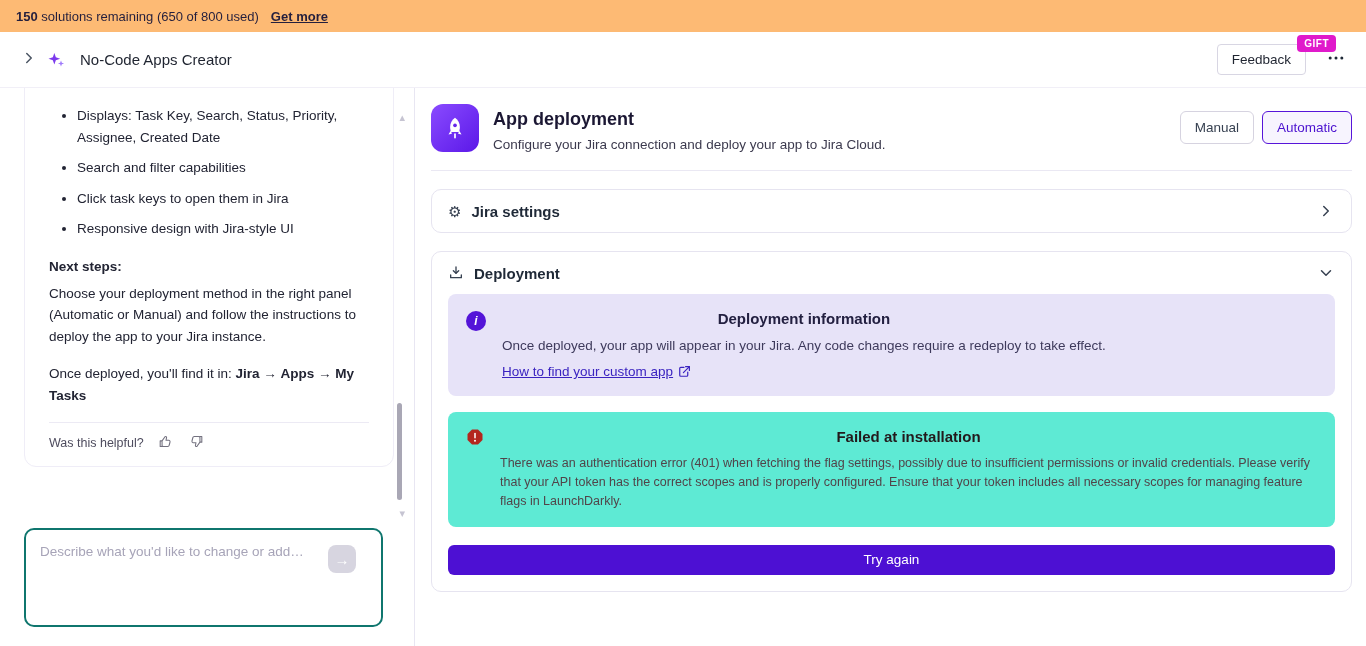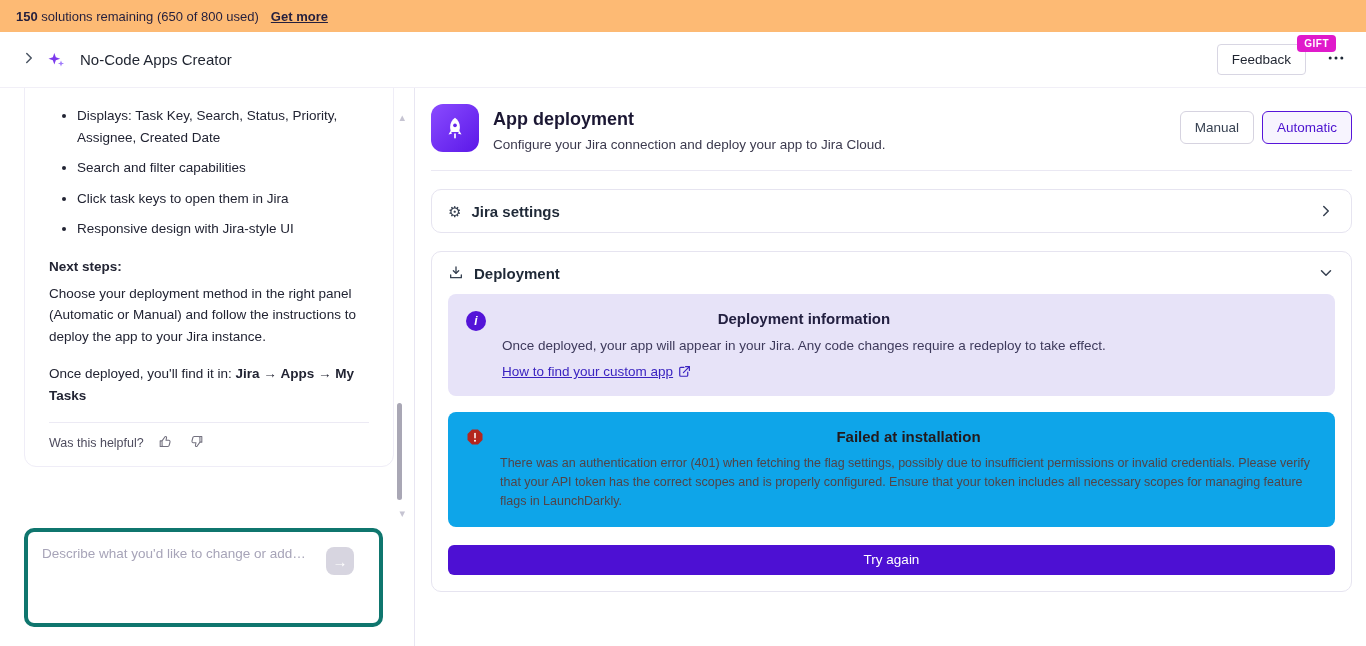--- a/index.html
+++ b/index.html
@@ -63,21 +63,21 @@
   .scroll-up, .scroll-down { position:absolute; right:9px; color:#C6C4D2; font-size:11px; line-height:1; cursor:pointer; }
   .scroll-up { top:24px; }
   .scroll-down { top:420px; }
   .scroll-thumb {
     position:absolute; right:12px; top:315px; width:5px; height:97px;
     background:#A9A7B5; border-radius:3px; cursor:grab;
   }
 
   .composer {
     position:absolute; left:24px; bottom:19px; width:359px; height:99px;
-    border:4px solid #0f766e; border-radius:10px; background:#fff;
+    border:2px solid #0f766e; border-radius:10px; background:#fff;
   }
   .composer textarea {
     width:100%; height:100%; border:none; outline:none; resize:none;
     border-radius:10px; padding:14px 62px 14px 14px;
     font:13.5px "Liberation Sans", sans-serif; color:#222;
   }
   .composer textarea::placeholder { color:#A7A4B8; }
   .send-btn {
     position:absolute; top:15px; right:25px; width:28px; height:28px;
     border:none; border-radius:8px; background:#D7D5E0; color:#fff;
@@ -107,21 +107,21 @@
   }
 
   .card { border:1px solid #E6E4F0; border-radius:10px; margin-top:18px; background:#fff; }
   .card-header { display:flex; align-items:center; gap:10px; padding:12px 16px; cursor:pointer; }
   .card-title { font-size:15px; font-weight:700; color:#1F2937; }
   .chev { margin-left:auto; display:flex; color:#374151; }
   .card-body { padding:0 16px 16px; }
 
   .banner { border-radius:8px; padding:15px 18px 16px; display:flex; gap:16px; }
   .banner.info { background:#E7E3F8; }
-  .banner.error { background:#0ea5e9; margin-top:16px; }
+  .banner.error { background:#5eead4; margin-top:16px; }
   .banner h4 { margin:1px 0 0; font-size:15px; font-weight:700; color:#232041;text-align:center; }
   .banner.error h4 { color:#231A1C; }
   .banner p { margin:9px 0 0; font-size:13.5px; color:#3E3A5C; line-height:1.5; }
   .banner.error p { font-size:12.5px; color:#514449; max-width:850px; }
   .info-dot {
     width:20px; height:20px; border-radius:50%; background:#5414D8; color:#fff;
     font-size:12px; font-weight:700; display:flex; align-items:center;
     justify-content:center; flex:none; margin-top:2px; font-style:italic;
   }
   .err-ico { flex:none; margin-top:1px; display:flex; }

